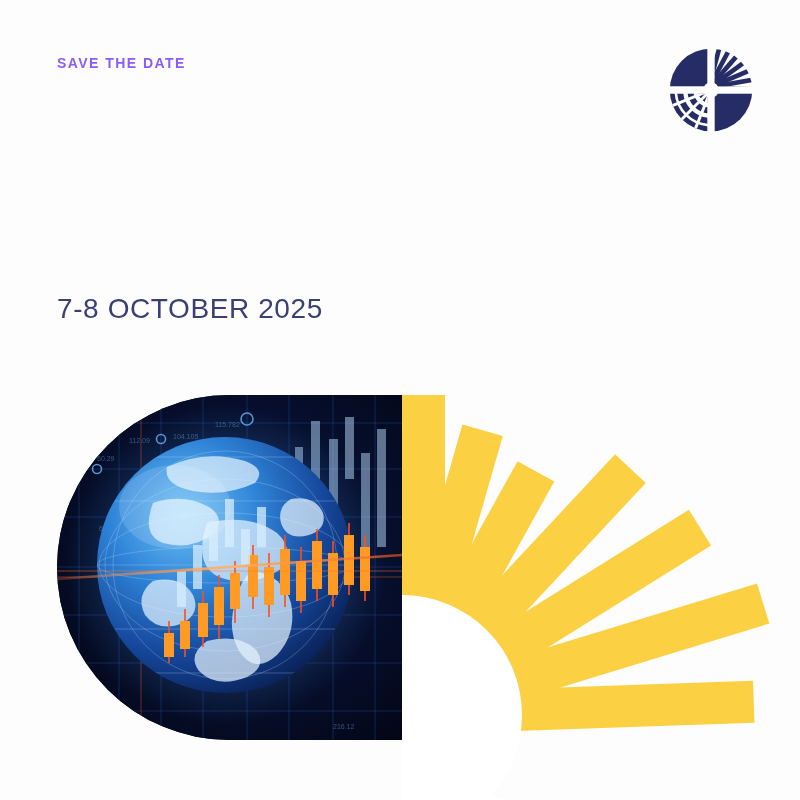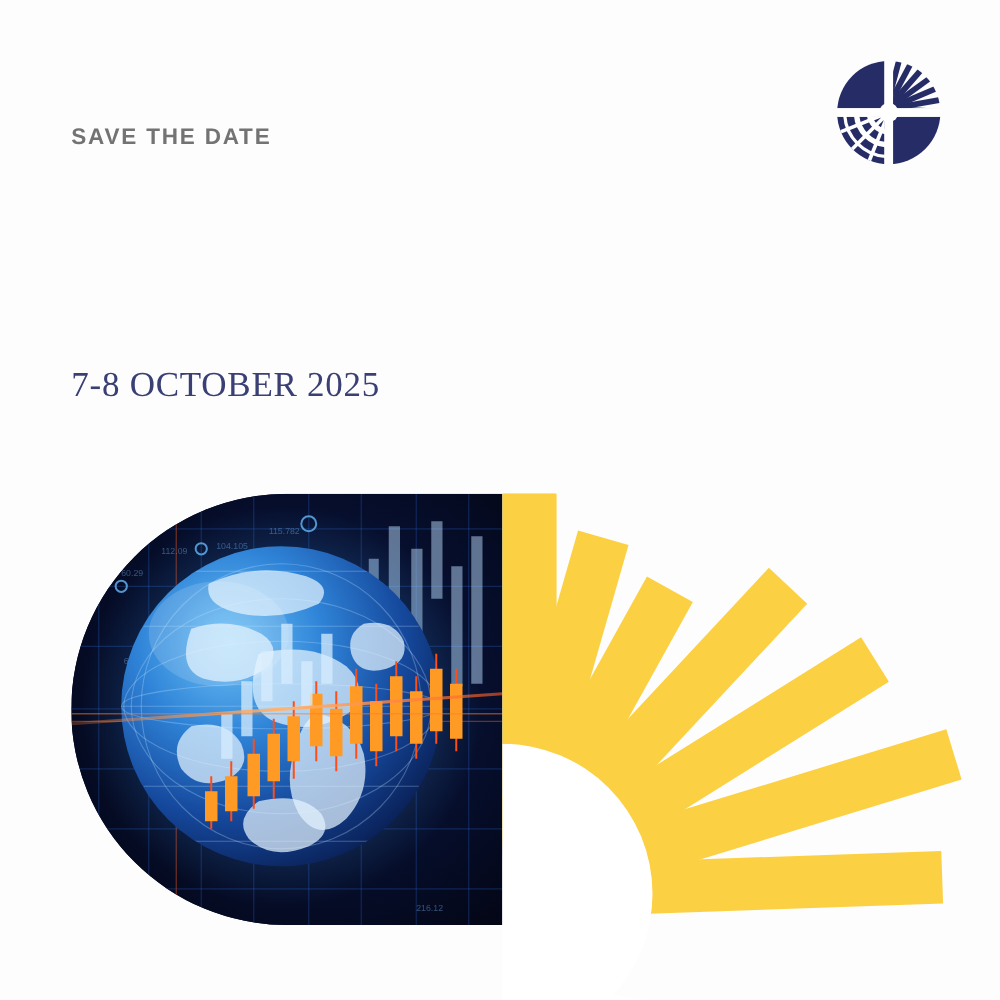--- a/index.html
+++ b/index.html
@@ -21,27 +21,26 @@
     height: 800px;
     background: #fdfdfd;
     overflow: hidden;
   }
 
   
   .kicker {
     position: absolute;
     left: 57px;
     top: 56px;
-    font-size: 18px;
+    font-size: 14px;
     font-weight: 700;
     letter-spacing: 1.45px;
-    color: #737373;
+    color: #8b5cf6;
     line-height: 1.1;
     white-space: nowrap;
-    margin-top: 44px;
   }
 
   
   .headline {
     position: absolute;
     left: 57px;
     top: 152px;
     width: 690px;
     font-size: 38.5px;
     font-weight: 700;
@@ -54,21 +53,20 @@
   .dateline {
     position: absolute;
     left: 57px;
     top: 294px;
     font-size: 28px;
     font-weight: 400;
     letter-spacing: 0.6px;
     color: #3a3f74;
     line-height: 1.1;
     white-space: nowrap;
-    font-family: Liberation Serif, serif;
   }
 
   
   .logo {
     position: absolute;
     left: 668px;
     top: 47px;
     width: 86px;
     height: 86px;
   }

